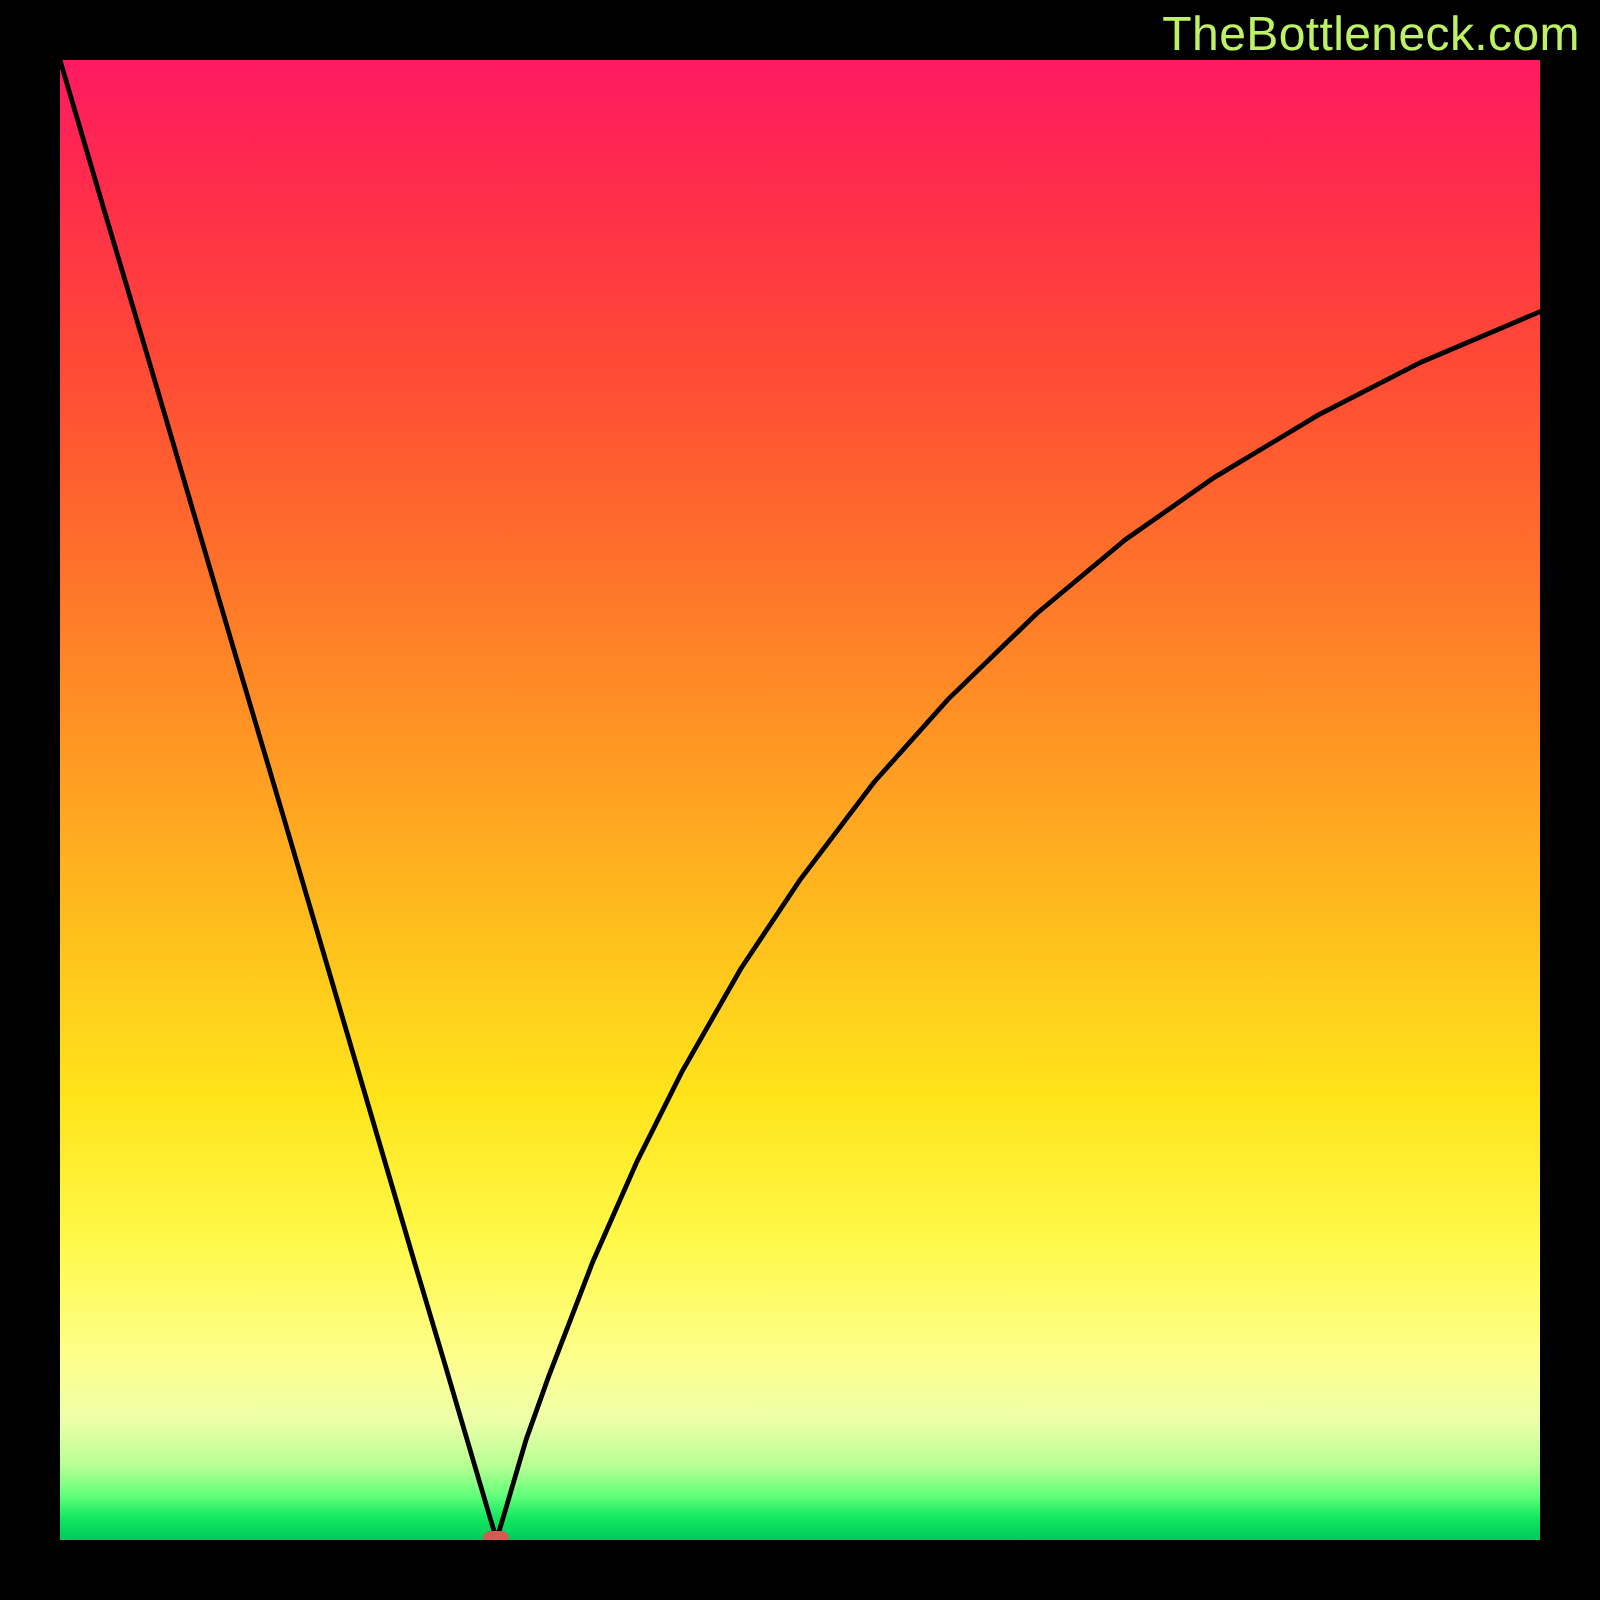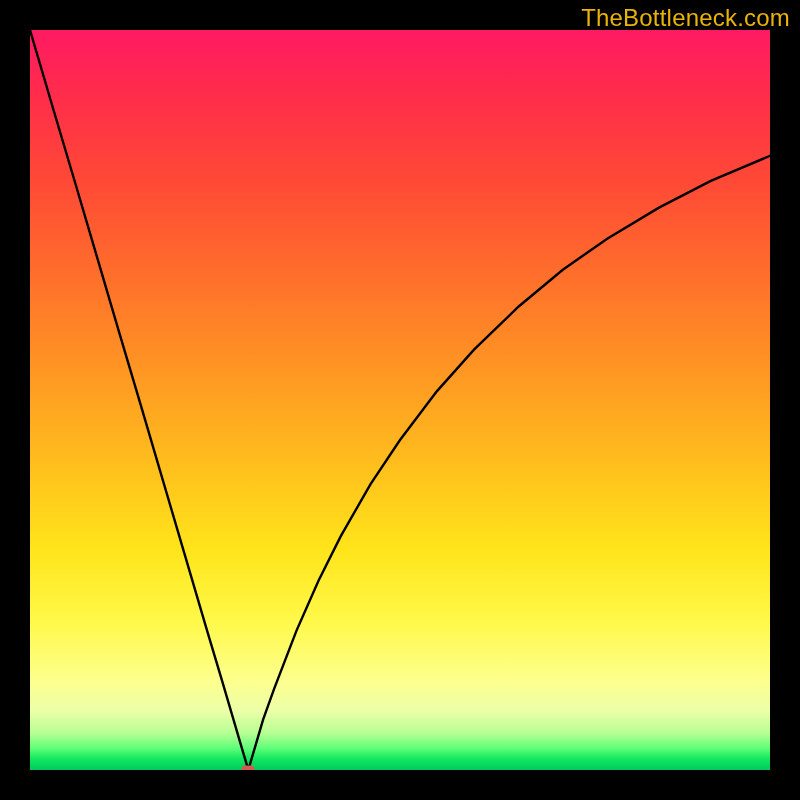--- a/index.html
+++ b/index.html
@@ -14,21 +14,21 @@
   .outer {
     position: relative;
     width: 800px;
     height: 800px;
     background: #000;
   }
   .watermark {
     position: absolute;
     top: 4px;
     right: 10px;
-    color: #eab308;
+    color: #bef264;
     font-size: 24px;
     font-weight: 400;
     z-index: 10;
     letter-spacing: 0.2px;
   }
   .plot {
     position: absolute;
     left: 30px;
     top: 30px;
     width: 740px;

